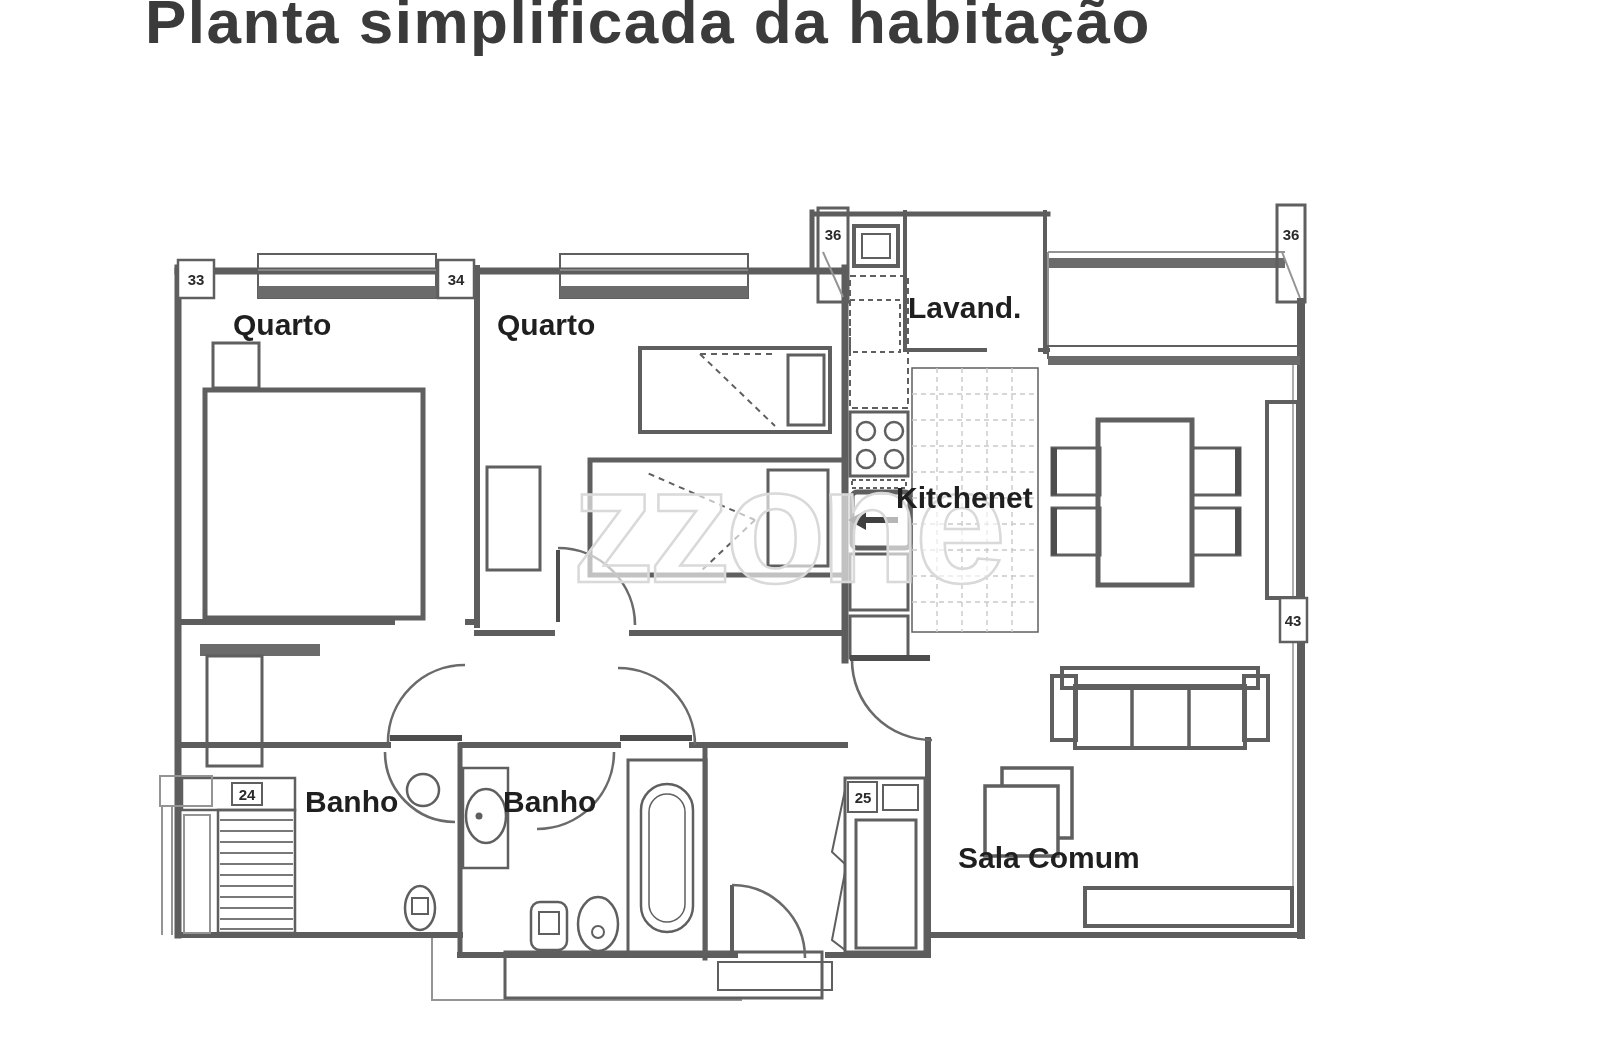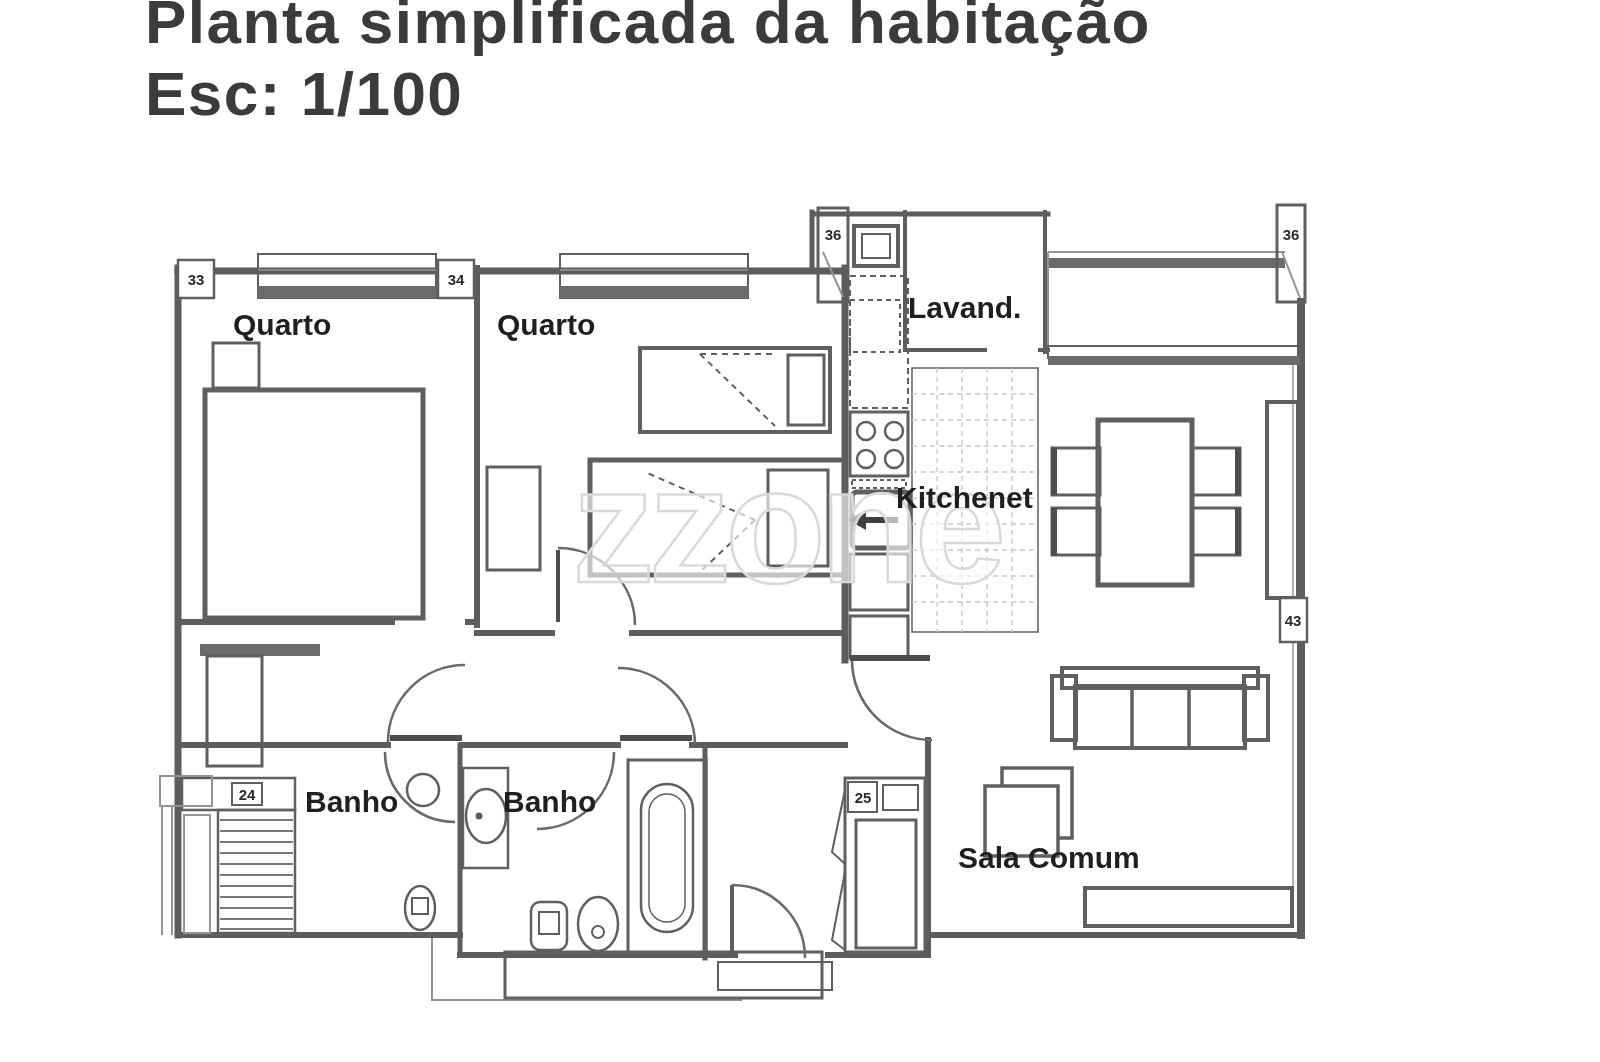--- a/index.html
+++ b/index.html
@@ -20,21 +20,20 @@
   svg .tile{stroke:#c9c9c9;stroke-width:1.4;stroke-dasharray:5 4;}
   svg .hatchline{stroke:#787878;stroke-width:2.2;}
   svg .door{stroke:#6a6a6a;stroke-width:2.6;fill:none;}
   svg .sill{fill:#6b6b6b;}
 </style>
 </head>
 <body>
 
 <div class="title-block">
   <div>Planta simplificada da habitação</div>
-  <div>Esc: 1/100</div>
 </div>
 
 <div class="plan-wrap">
 <svg width="1600" height="1062" viewBox="0 0 1600 1062">
 
   <g>
 
     <path class="wall" stroke-width="7" d="M178,271 H845"></path>
 
     <path class="wall" stroke-width="7" d="M178,268 V935"></path>

